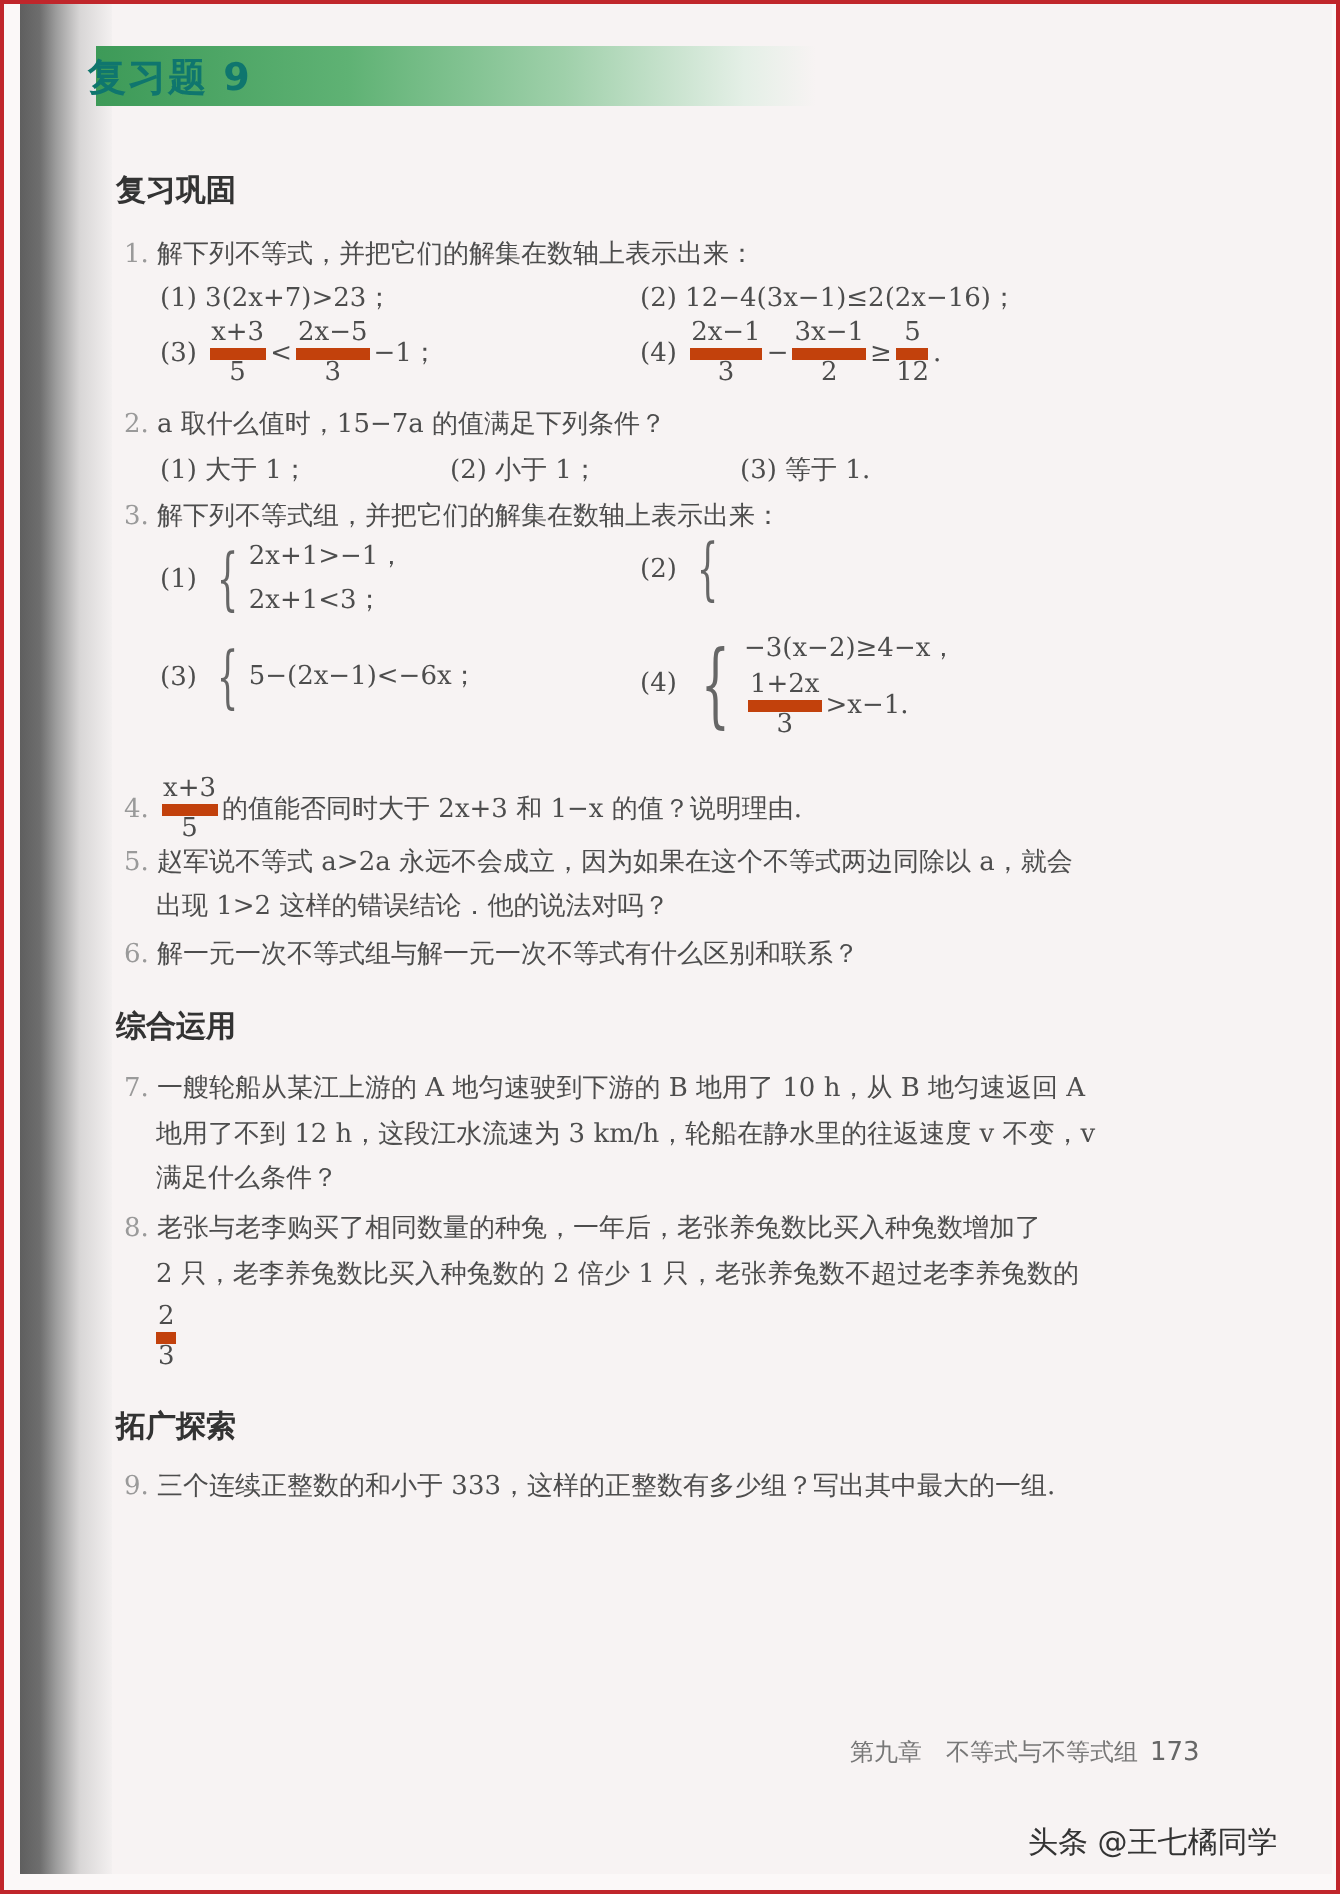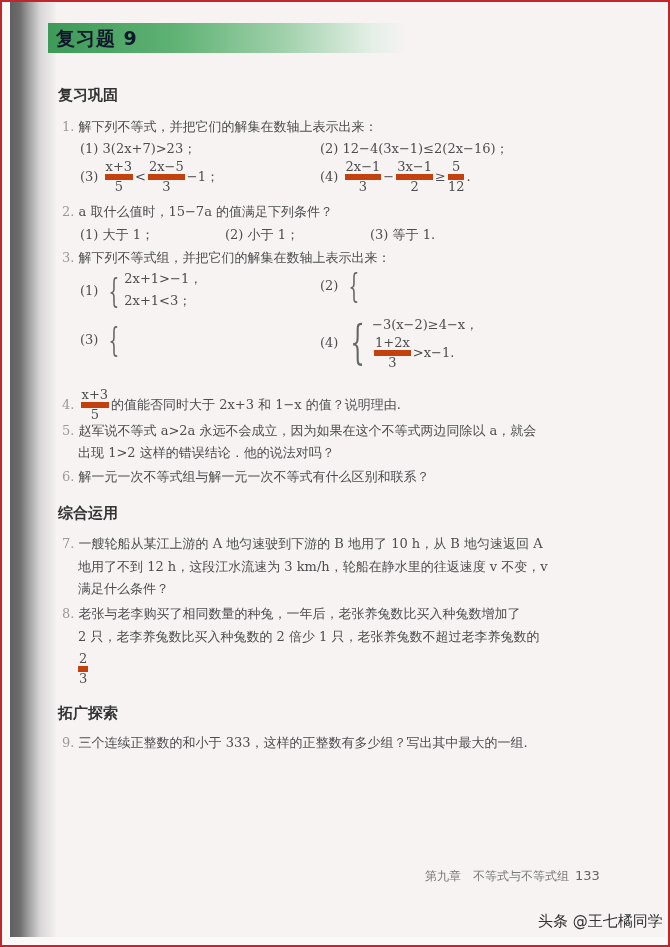--- a/index.html
+++ b/index.html
@@ -19,37 +19,37 @@
   }
   .spine {
     position:absolute; left:10px; top:2px; width:46px; height:935px;
     background:linear-gradient(to right,#5f5f5f 0px,#6e6e6e 10px,#9c9c9c 18px,#d8d6d6 30px,#f3f0f0 46px);
   }
   .title-bar {
     position:absolute; left:48px; top:23px; width:360px; height:30px;
     background:linear-gradient(to right,#3d9a58 0%,#5fb274 35%,#9fd0aa 65%,#e4efe6 90%,rgba(247,243,243,0) 100%);
   }
   .title-text {
-    position:absolute; left:56px; top:26px; font-family:"DejaVu Sans",sans-serif;
-    font-weight:bold; font-size:19px; color:#0f172a; letter-spacing:1px;
+    position:absolute; left:44px; top:26px; font-family:"DejaVu Sans",sans-serif;
+    font-weight:bold; font-size:19px; color:#0f766e; letter-spacing:1px;
   }
   .section-h {
     position:absolute; left:58px; font-family:Liberation Sans, sans-serif;
     font-weight:bold; font-size:15px; color:#333;
   }
   .line { position:absolute; font-size:13px; white-space:nowrap; color:#4d4d4d; }
   .num { color:#9a9a9a; }
   .frac { display:inline-block; vertical-align:middle; text-align:center; line-height:14px; margin:0 2px; }
   .frac span { display:block; }
   .frac .n { border-bottom:6px solid #c2410c; padding:0 1px; }
   .brace { display:inline-block; vertical-align:middle; font-size:34px; line-height:34px; color:#666; transform:scaleX(0.5); margin-right:-4px;}
   .sys { display:inline-block; vertical-align:middle; line-height:22px; }
   .footer { position:absolute; left:425px; top:868px; font-size:12px; color:#777; }
   .footer .pg { font-family:"DejaVu Sans",sans-serif; font-size:13px; color:#666; margin-left:6px;}
-  .watermark { position:absolute; left:514px; top:912px; font-family:"DejaVu Sans",sans-serif; font-size:15px; color:#333;margin-left:24px; }
+  .watermark { position:absolute; left:514px; top:912px; font-family:"DejaVu Sans",sans-serif; font-size:15px; color:#333; }
 </style>
 </head>
 <body>
 
 <div class="frame"></div>
 <div class="page"></div>
 <div class="spine"></div>
 
 <div class="title-bar"></div>
 <div class="title-text">复习题 9</div>
@@ -88,21 +88,21 @@
   <span class="brace">{</span>
   <span class="sys"><span style="display:block">2x+1&gt;−1，</span><span style="display:block">2x+1&lt;3；</span></span>
 </div>
 <div class="line" style="left:320px;top:268px">
   <span style="vertical-align:middle">(2)</span>
   <span class="brace">{</span>
 </div>
 <div class="line" style="left:80px;top:322px">
   <span style="vertical-align:middle">(3)</span>
   <span class="brace">{</span>
-  <span class="sys"></span>
+  <span class="sys"><span style="display:block">5−(2x−1)&lt;−6x；</span></span>
 </div>
 <div class="line" style="left:320px;top:314px">
   <span style="vertical-align:middle">(4)</span>
   <span class="brace" style="font-size:46px;line-height:46px">{</span>
   <span class="sys"><span style="display:block">−3(x−2)≥4−x，</span><span style="display:block"><span class="frac"><span class="n">1+2x</span><span>3</span></span><span>&gt;x−1.</span></span></span>
 </div>
 
 <div class="line" style="left:62px;top:388px">
   <span class="num">4.</span>
   <span class="frac"><span class="n">x+3</span><span>5</span></span><span>的值能否同时大于 2x+3 和 1−x 的值？说明理由.</span>
@@ -138,16 +138,16 @@
 </div>
 
 <div class="section-h" style="top:704px">拓广探索</div>
 
 <div class="line" style="left:62px;top:734px">
   <span class="num">9.</span>
   <span>三个连续正整数的和小于 333，这样的正整数有多少组？写出其中最大的一组.</span>
 </div>
 
 <div class="footer">
-  <span>第九章　不等式与不等式组</span><span class="pg">133</span>
+  <span>第九章　不等式与不等式组</span><span class="pg">173</span>
 </div>
 
 <div class="watermark">头条 @王七橘同学</div>
 
 </body></html>

